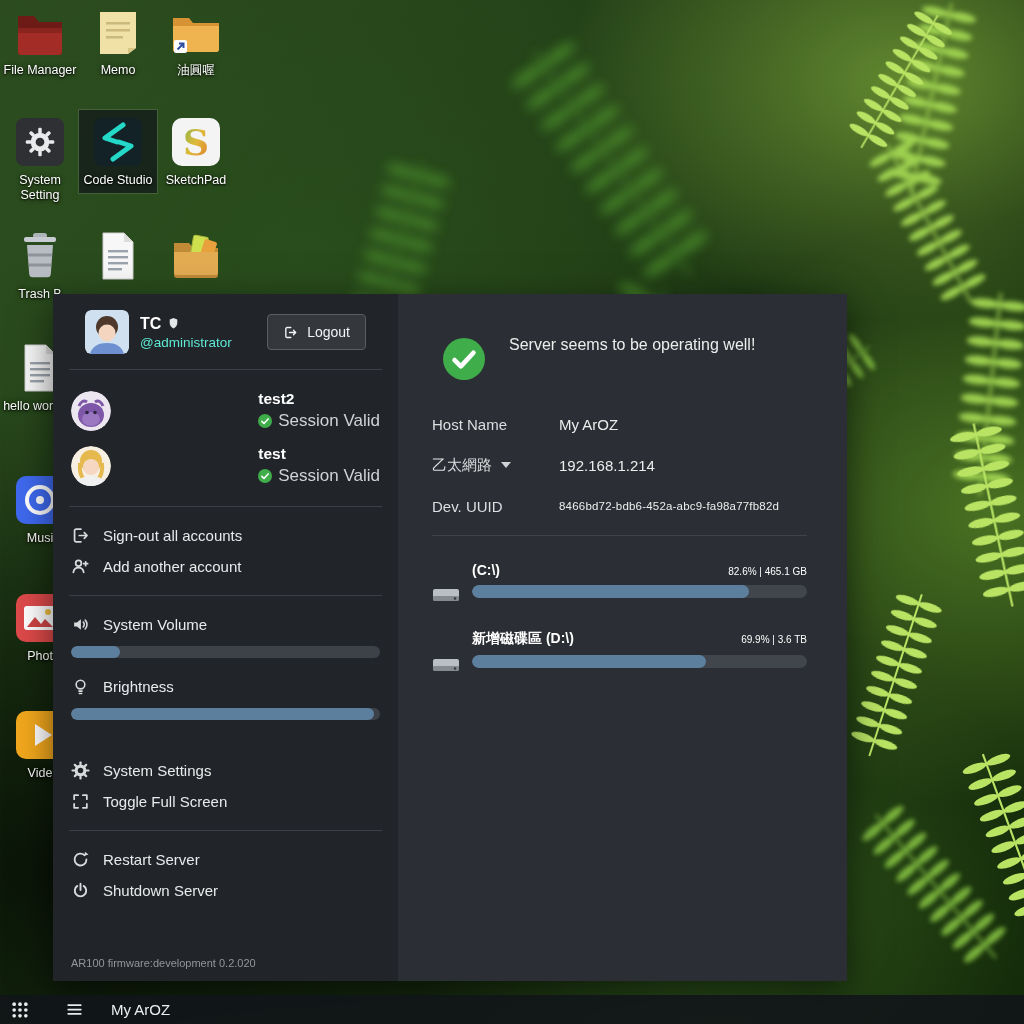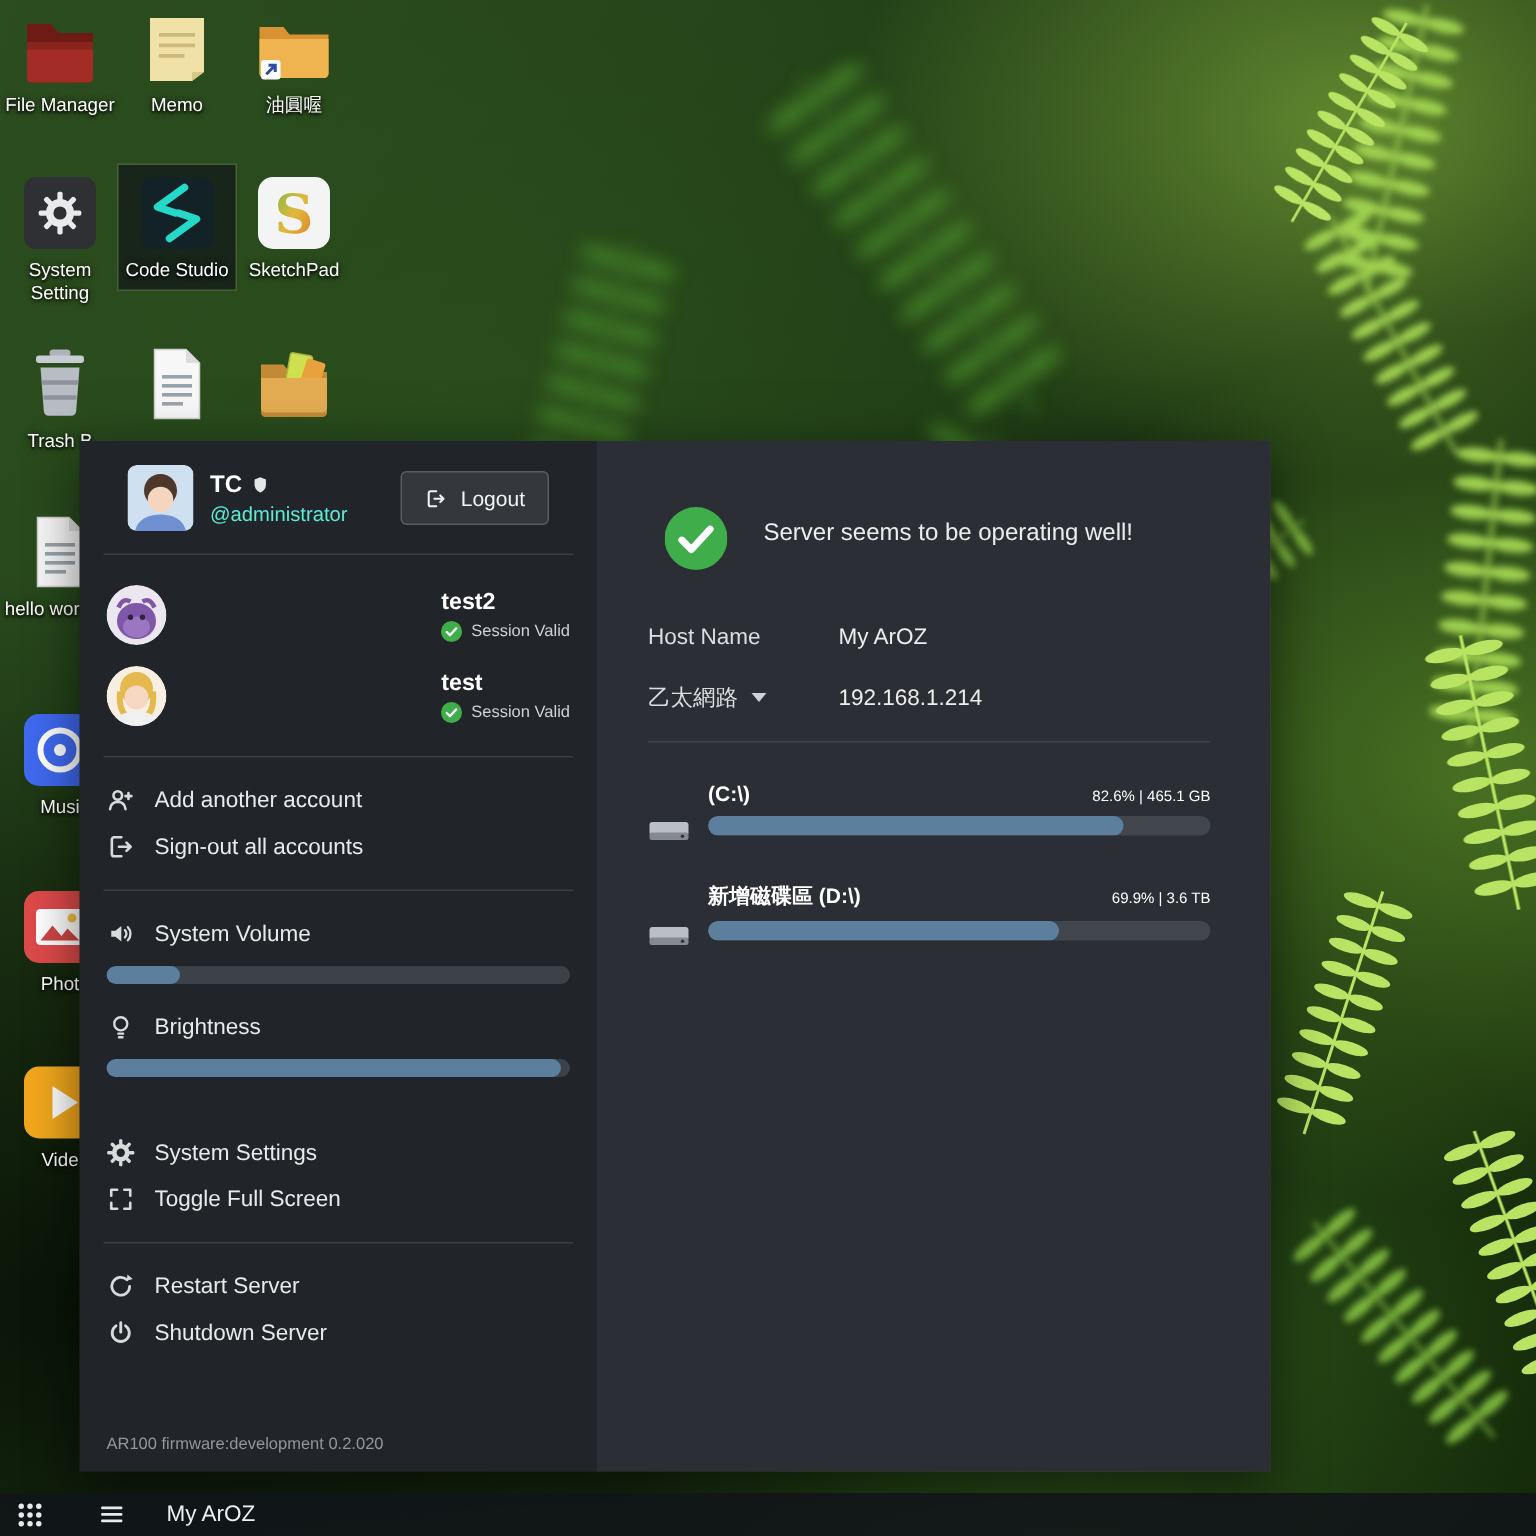--- a/index.html
+++ b/index.html
@@ -39,37 +39,37 @@
   .usr-name { font-size:16px; font-weight:bold; color:#fff; display:flex; align-items:center; gap:6px; }
   .usr-name svg { width:13px; height:13px; color:#e4e6e8; }
   .usr-handle { font-size:13.5px; color:#5eead4; margin-top:2px; }
   .logout-btn { display:flex; align-items:center; gap:9px; background:#34373c; border:1px solid #5a5e63;
     border-radius:4px; color:#f2f3f4; font-size:14px; padding:9px 15px; font-family:inherit; cursor:pointer; }
   .logout-btn svg { width:15px; height:15px; color:#f2f3f4; }
 
   .acct { display:flex; gap:13px; align-items:center; padding:7px 2px; cursor:pointer;justify-content:space-between; }
   .avatar-sm { width:40px; height:40px; border-radius:50%; flex:none; }
   .acct-name { font-size:15.5px; font-weight:bold; color:#fff; margin-bottom:3px; }
-  .acct-status { display:flex; align-items:center; gap:6px; font-size:11px; color:#d0d2d4; }
+  .acct-status { display:flex; align-items:center; gap:6px; font-size:17px; color:#d0d2d4; }
   .acct-status svg { width:14px; height:14px; }
 
   .menu-item { display:flex; align-items:center; gap:13px; padding:6px 2px; color:#e9eaeb; font-size:15px; cursor:pointer; }
   .menu-item .mi { width:19px; height:19px; color:#d8dadc; flex:none; display:block; }
   .mt-lg { margin-top:22px; }
 
   .slider { height:12px; border-radius:7px; background:#3d4148; margin:6px 2px 13px; overflow:hidden; cursor:pointer; }
   .slider-fill { height:100%; border-radius:7px; background:#5c7f9e; }
 
   .fw { margin-top:auto; font-size:11px; color:#93969a; padding:8px 2px 2px; }
 
   
   .status-head { display:flex; gap:24px; margin:40px 0 0 11px; align-items:flex-start; }
   .status-check { width:42px; height:42px; flex:none; margin-top:4px; }
   .status-title { font-size:27px; color:#44b54b; line-height:1.1; }
-  .status-msg { font-size:16px; color:#eceded; margin-top:13px; }
+  .status-msg { font-size:16px; color:#eceded; margin-top:2px; }
 
   .info-grid { margin-top:32px; }
   .info-row { display:flex; align-items:center; min-height:24px; margin-bottom:17px; }
   .info-label { width:127px; font-size:15px; color:#dcdee0; display:flex; align-items:center; gap:9px; }
   .info-value { font-size:15px; color:#eceded; }
   .uuid { font-size:11.5px; letter-spacing:.2px; }
   .caret { width:0; height:0; border-left:5px solid transparent; border-right:5px solid transparent; border-top:6px solid #cfd2d5; }
 
   .right-sep { height:1px; background:#3e434a; margin:8px 0 26px; }
 
@@ -426,29 +426,29 @@
             </svg>
           <span>Session Valid</span>
         </div>
       </div>
     </div>
 
     <hr class="sep">
 
     <div class="menu-item">
       <svg class="mi" viewBox="0 0 24 24">
+          <use href="#i-logout"></use>
+        </svg>
+      <span>Sign-out all accounts</span>
+    </div>
+    <div class="menu-item">
+      <svg class="mi" viewBox="0 0 24 24">
           <use href="#i-user-plus"></use>
         </svg>
       <span>Add another account</span>
-    </div>
-    <div class="menu-item">
-      <svg class="mi" viewBox="0 0 24 24">
-          <use href="#i-logout"></use>
-        </svg>
-      <span>Sign-out all accounts</span>
     </div>
 
     <hr class="sep">
 
     <div class="menu-item">
       <svg class="mi" viewBox="0 0 24 24">
           <use href="#i-speaker"></use>
         </svg>
       <span>System Volume</span>
     </div>
@@ -513,20 +513,26 @@
             <span>Host Name</span>
           </div>
         <div class="info-value">My ArOZ</div>
       </div>
       <div class="info-row">
         <div class="info-label">
           <span>乙太網路</span>
           <span class="caret"></span>
         </div>
         <div class="info-value">192.168.1.214</div>
+      </div>
+      <div class="info-row">
+        <div class="info-label">
+            <span>Dev. UUID</span>
+          </div>
+        <div class="info-value uuid">8466bd72-bdb6-452a-abc9-fa98a77fb82d</div>
       </div>
     </div>
 
     <div class="right-sep"></div>
 
     <div class="disk">
       <div class="disk-head">
         <span class="disk-name">(C:\)</span>
         <span class="disk-usage">82.6% | 465.1 GB</span>
       </div>

